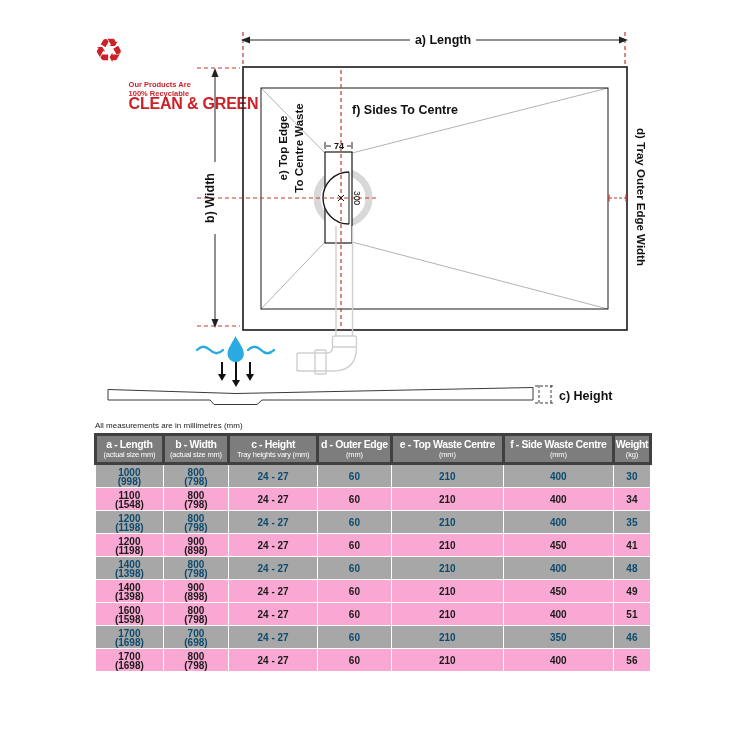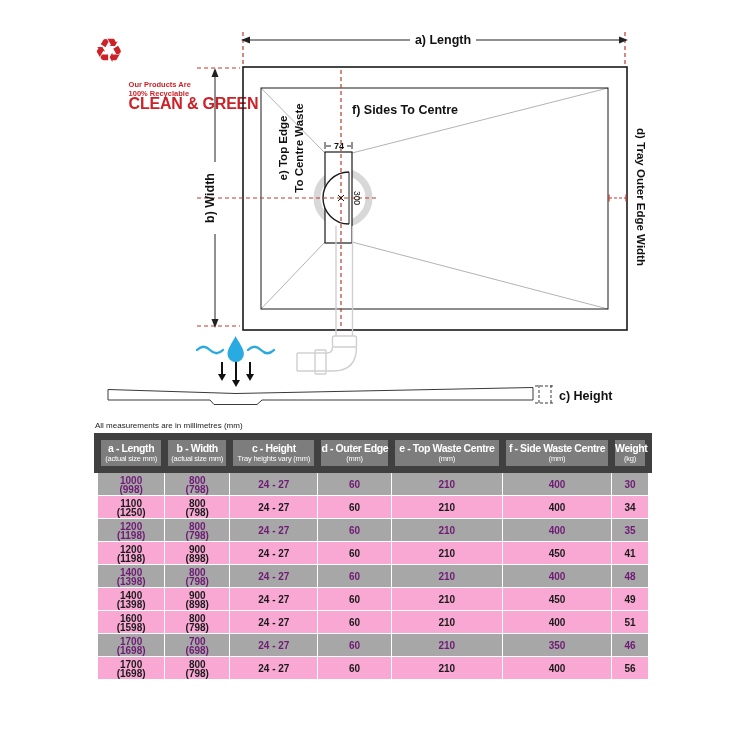--- a/index.html
+++ b/index.html
@@ -16,25 +16,25 @@
   svg.diagram{position:absolute;left:0;top:0;}
   svg text{font-family:"Liberation Sans",sans-serif;fill:#111;}
   .dim-label{font-size:12.5px;font-weight:bold;}
   .dim-label-side{font-size:11.5px;font-weight:bold;}
   .small-dim{font-size:9px;font-weight:bold;}
   .tiny-dim{font-size:8.5px;}
 
   
   .spec-note{position:absolute;left:95px;top:421px;font-size:8px;color:#222;text-align:center;}
   table.spec{position:absolute;left:94px;top:433px;width:558px;border-collapse:collapse;table-layout:fixed;}
-  table.spec th{background:#7d7d7d;color:#fff;border:7px solid #404040;padding:2px 0 3px 0;text-align:center;vertical-align:middle;}
+  table.spec th{background:#7d7d7d;color:#fff;border:3px solid #404040;padding:2px 0 3px 0;text-align:center;vertical-align:middle;}
   .th-main{font-size:10.5px;font-weight:bold;line-height:12px;letter-spacing:-0.4px;white-space:nowrap;}
   .th-sub{font-size:7.5px;font-weight:normal;line-height:9px;letter-spacing:-0.2px;white-space:nowrap;}
   table.spec td{border:1px solid #fff;text-align:center;vertical-align:middle;height:22px;padding:0;}
-  tr.row-odd td{background:#a7a7a7;color:#701a75;}
+  tr.row-odd td{background:#a7a7a7;color:#0c4a6e;}
   tr.row-even td{background:#f9a8d4;color:#1a1a1a;}
   .cell-main{font-size:10px;font-weight:bold;line-height:11px;}
   .cell-sub{font-size:10px;font-weight:bold;line-height:8px;}
 </style>
 </head>
 <body>
 
 <div class="logo">
   <div class="logo-icon">♻</div>
   <div class="logo-text">
@@ -231,21 +231,21 @@
         <td>
           <div class="cell-main">400</div>
         </td>
         <td>
           <div class="cell-main">30</div>
         </td>
       </tr>
       <tr class="row-even">
         <td>
           <div class="cell-main">1100</div>
-          <div class="cell-sub">(1250)</div>
+          <div class="cell-sub">(1548)</div>
         </td>
         <td>
           <div class="cell-main">800</div>
           <div class="cell-sub">(798)</div>
         </td>
         <td>
           <div class="cell-main">24 - 27</div>
         </td>
         <td>
           <div class="cell-main">60</div>

